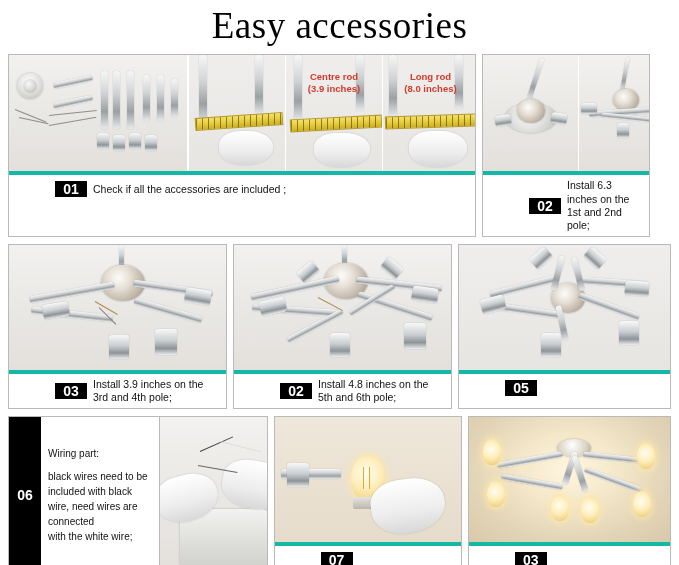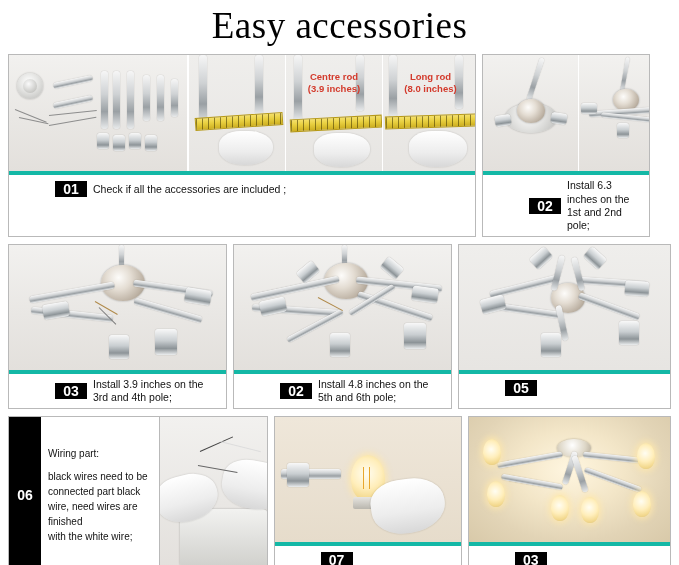--- a/index.html
+++ b/index.html
@@ -354,23 +354,23 @@
     <div class="row">
 
       <div class="cell" style="width:262px;">
         <div style="display:flex;height:155px;">
           <div class="step-num" style="width:32px;flex:0 0 32px;align-items:center;">06</div>
           <div class="wiring-cell-text" style="width:104px;flex:0 0 104px;display:flex;align-items:center;">
             <div>
               <div>Wiring part:</div>
               <div style="height:8px"></div>
               <div>black wires need to be</div>
-              <div>connected part black</div>
+              <div>included with black</div>
               <div>wire, need wires are</div>
-              <div>finished</div>
+              <div>connected</div>
               <div>with the white wire;</div>
             </div>
           </div>
           <div class="photo bg-wall" style="flex:1 1 auto;height:155px;border-left:1px solid #b9b9b9;">
             <div class="plate" style="left:20px;top:92px;width:88px;height:60px;border-radius:6px;background:linear-gradient(180deg,#f2f2f0,#cfcfcb);"></div>
             <div class="glove" style="left:-4px;top:58px;width:62px;height:46px;transform:rotate(-14deg);"></div>
             <div class="glove" style="left:62px;top:44px;width:66px;height:48px;transform:rotate(10deg);"></div>
             <div class="wirestroke" style="left:40px;top:34px;width:36px;transform:rotate(-24deg);background:#444;"></div>
             <div class="wirestroke" style="left:60px;top:24px;width:42px;transform:rotate(14deg);background:#ddd;"></div>
             <div class="wirestroke" style="left:38px;top:48px;width:40px;transform:rotate(10deg);background:#666;"></div>

